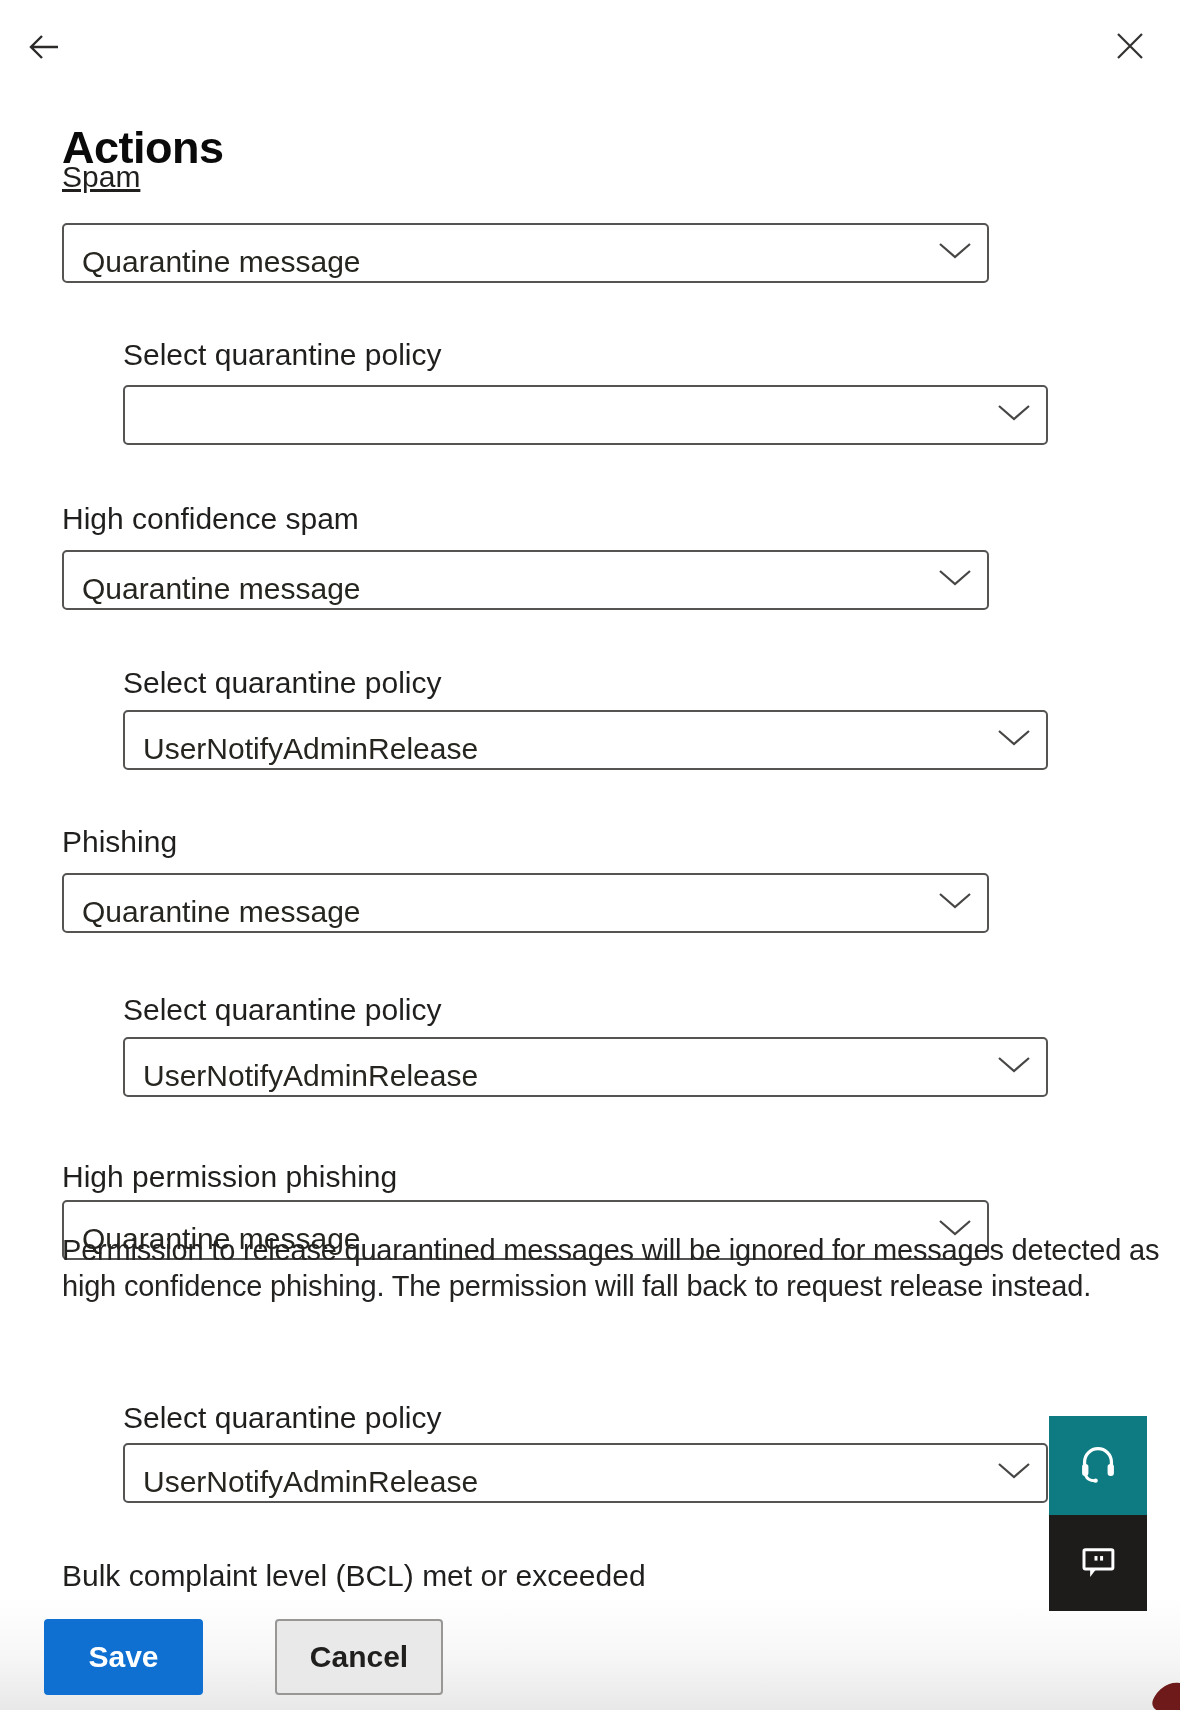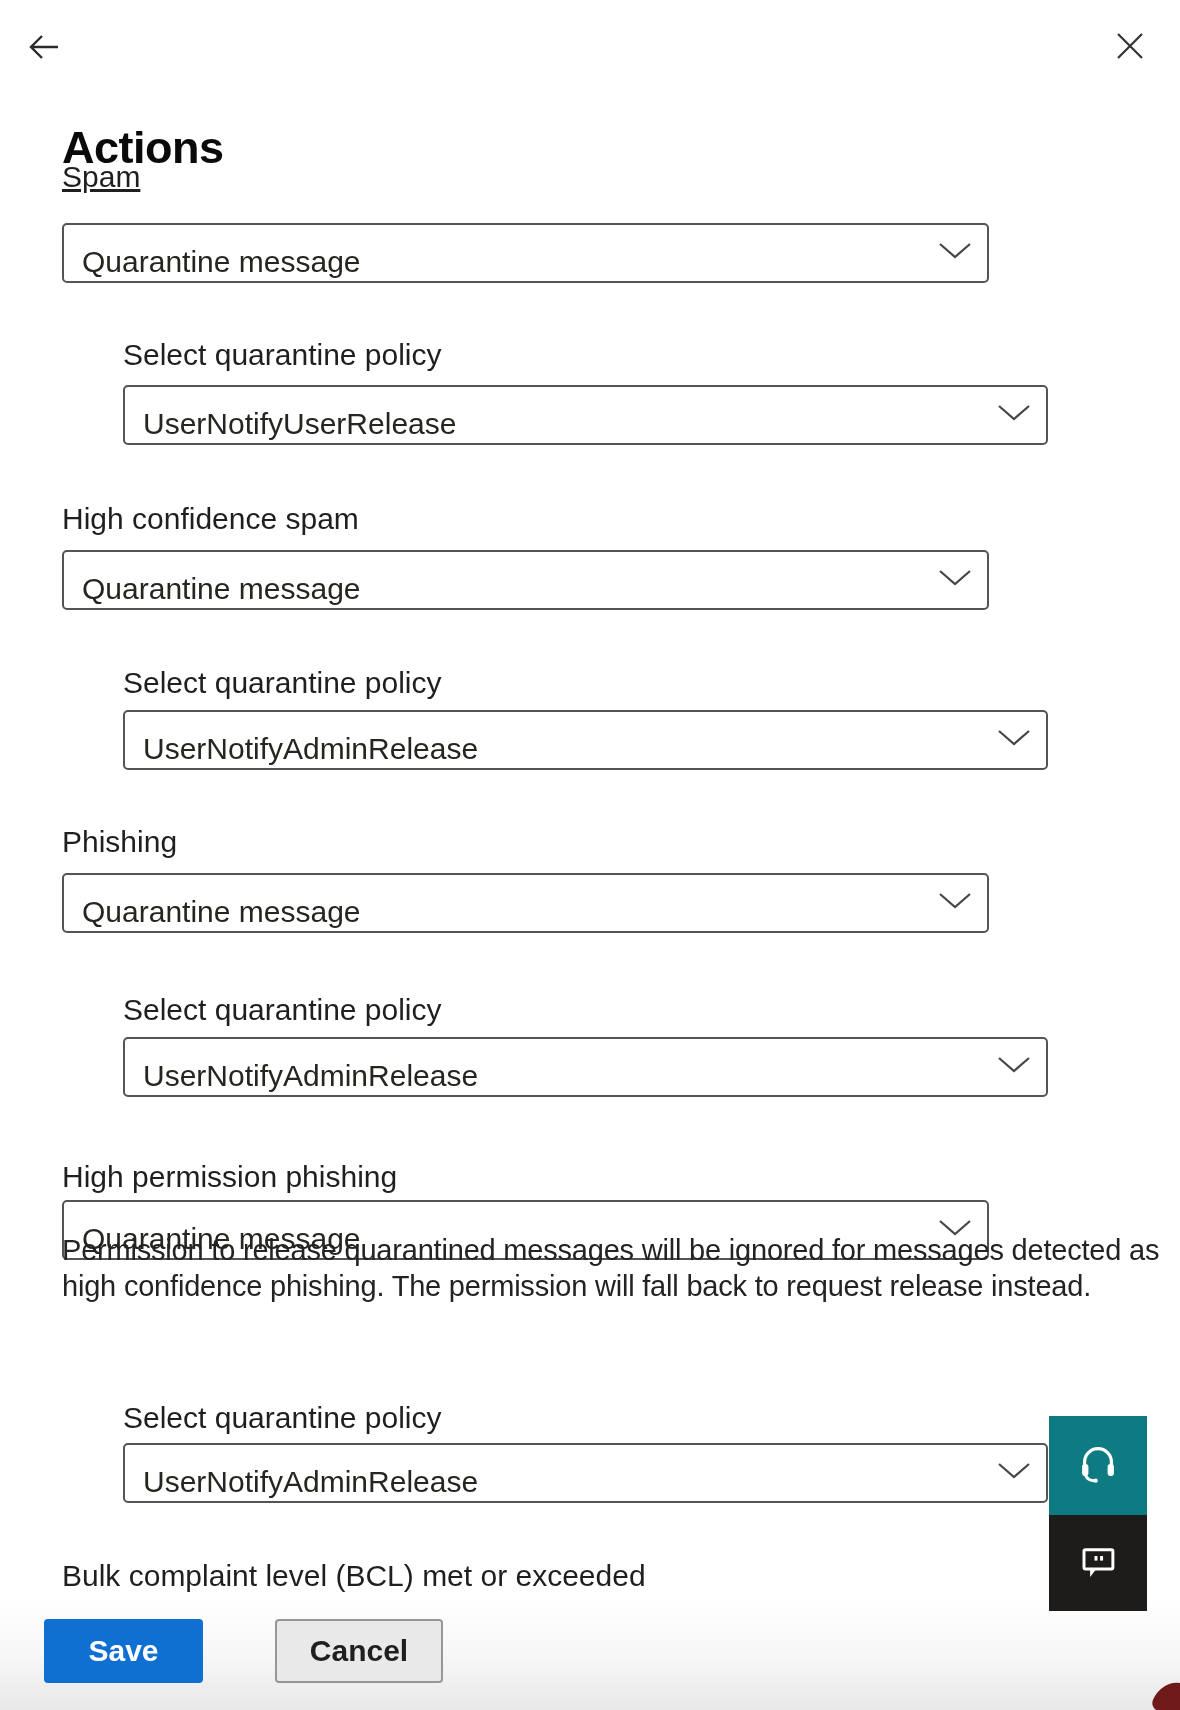--- a/index.html
+++ b/index.html
@@ -84,21 +84,21 @@
   .footer{
     position:absolute;
     left:0; top:1598px;
     width:1180px; height:112px;
     background:linear-gradient(to bottom,#ffffff 0%,#f6f6f6 55%,#e8e8e8 100%);
     z-index:2;
   }
   .btn{
     position:absolute;
     top:21px;
-    height:64px;
+    height:76px;
     border-radius:4px;
     font-family:"Liberation Sans","DejaVu Sans",sans-serif;
     font-size:30px;
     font-weight:600;
     cursor:pointer;
     display:flex;
     align-items:center;
     justify-content:center;
     box-sizing:border-box;
   }
@@ -165,21 +165,20 @@
   <div class="combo" style="left:62px;top:223px;width:927px;" role="combobox">
     <span class="combo-value">Quarantine message</span>
     <span class="chevron">
       <svg width="36" height="20" viewBox="0 0 36 20">
           <path d="M3 3 L18 16 L33 3" stroke="#484644" stroke-width="2.2" fill="none"></path>
         </svg>
     </span>
   </div>
   <div class="field-label" style="left:123px;top:336px;">Select quarantine policy</div>
   <div class="combo" style="left:123px;top:385px;width:925px;" role="combobox">
-    <span class="combo-value">UserNotifyUserRelease</span>
     <span class="chevron">
       <svg width="36" height="20" viewBox="0 0 36 20">
           <path d="M3 3 L18 16 L33 3" stroke="#484644" stroke-width="2.2" fill="none"></path>
         </svg>
     </span>
   </div>
 
   <div class="field-label" style="left:62px;top:500px;">High confidence spam</div>
   <div class="combo" style="left:62px;top:550px;width:927px;" role="combobox">
     <span class="combo-value">Quarantine message</span>

